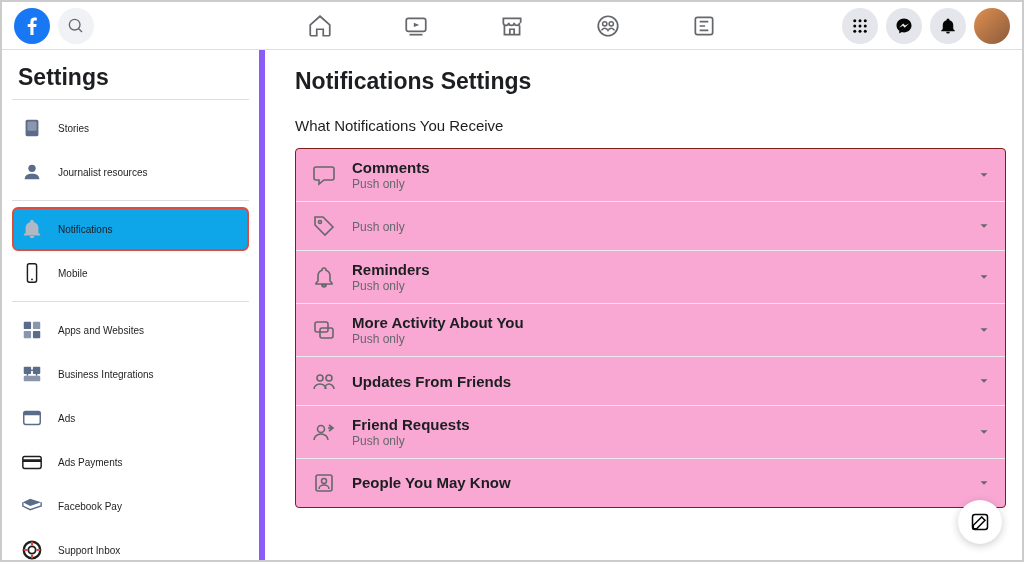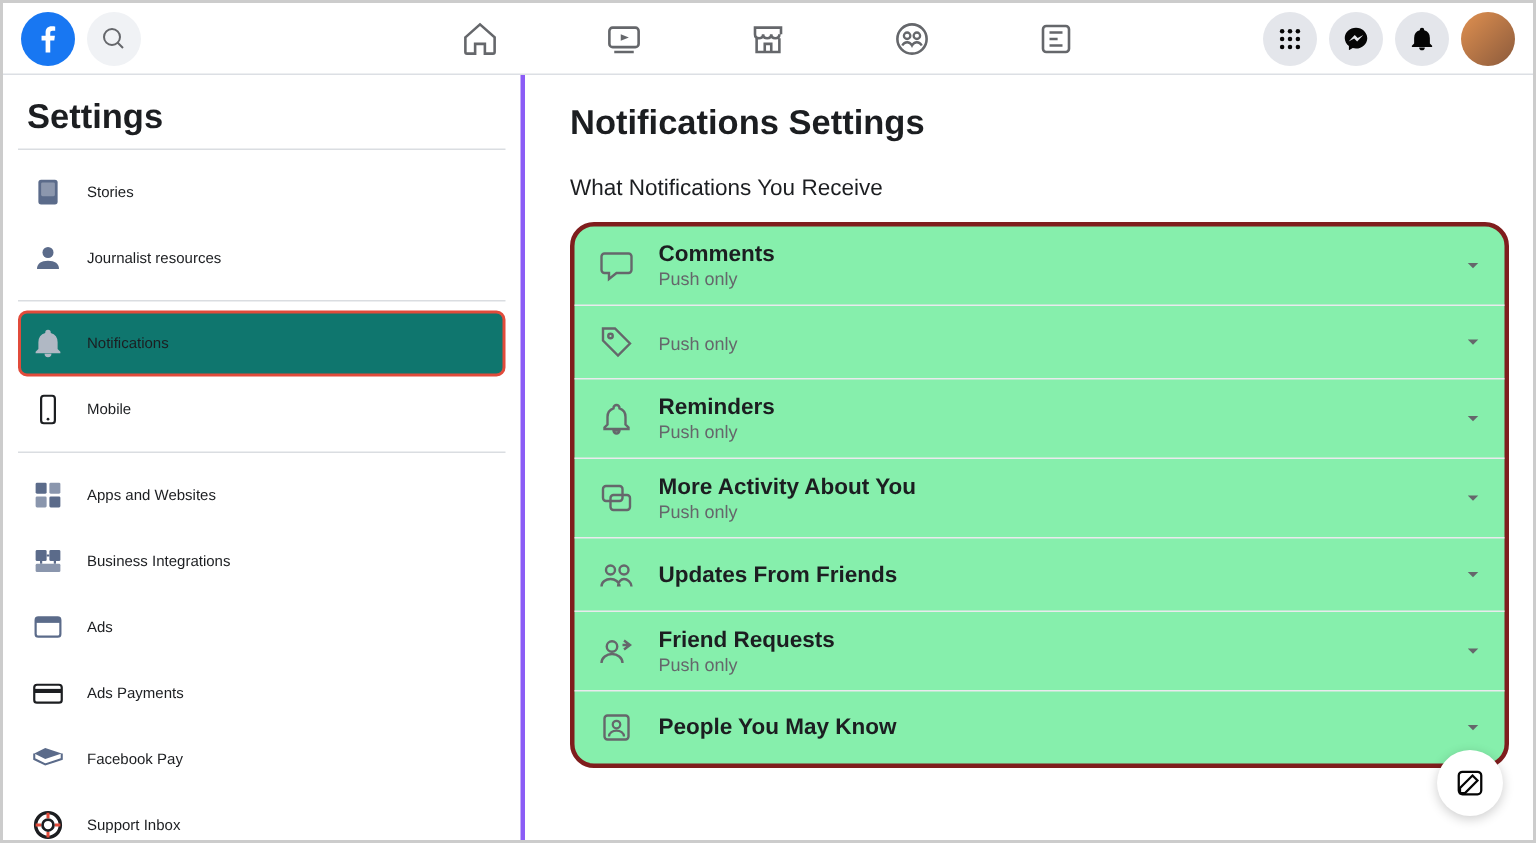--- a/index.html
+++ b/index.html
@@ -49,37 +49,37 @@
       cursor: pointer; color: #050505;
     }
     .avatar {
       width: 36px; height: 36px; border-radius: 50%;
       background: linear-gradient(135deg, #e09050, #8b5a3c);
       cursor: pointer;
     }
     
     .body { display: flex; height: calc(100% - 48px); }
     .sidebar {
-      width: 348px; border-right: 3px solid #8b5cf6;
+      width: 263px; border-right: 6px solid #8b5cf6;
       padding: 14px 10px 0 10px;
       overflow-y: hidden;
     }
     .sidebar-title {
       font-size: 23px; font-weight: 700; color: #1c1e21;
       padding: 0 6px 8px 6px;
       border-bottom: 1px solid #dadde1;
       margin-bottom: 6px;
     }
     .sidebar-item {
       display: flex; align-items: center; gap: 12px;
       padding: 8px 6px; border-radius: 6px;
       cursor: pointer; color: #1c1e21; font-size: 10px;
     }
     .sidebar-item.active {
-      background: #0f766e;
+      background: #0ea5e9;
       border: 2px solid #e14b3b;
       padding: 6px 4px;
       align-items: center;
     }
     .sidebar-divider {
       border: none; border-top: 1px solid #dadde1;
       margin: 6px 0;
     }
     .side-icon {
       width: 28px; height: 28px; display: flex; align-items: center; justify-content: center;
@@ -91,22 +91,22 @@
     }
     .page-title {
       font-size: 23px; font-weight: 700; color: #1c1e21;
       margin-bottom: 22px;
     }
     .section-label {
       font-size: 15px; font-weight: 400; color: #1c1e21;
       margin-bottom: 14px;
     }
     .card {
-      border: 3px solid #7f1d1d; border-radius: 16px;
-      background: #86efac;
+      border: 1px solid #7f1d1d; border-radius: 4px;
+      background: #f9a8d4;
     }
     .row {
       display: flex; align-items: center; gap: 14px;
       padding: 10px 14px;
       border-bottom: 1px solid #e9eaed;
       cursor: pointer;
     }
     .row:last-child { border-bottom: none; }
     .row-icon {
       width: 28px; height: 28px; display: flex; align-items: center; justify-content: center;

